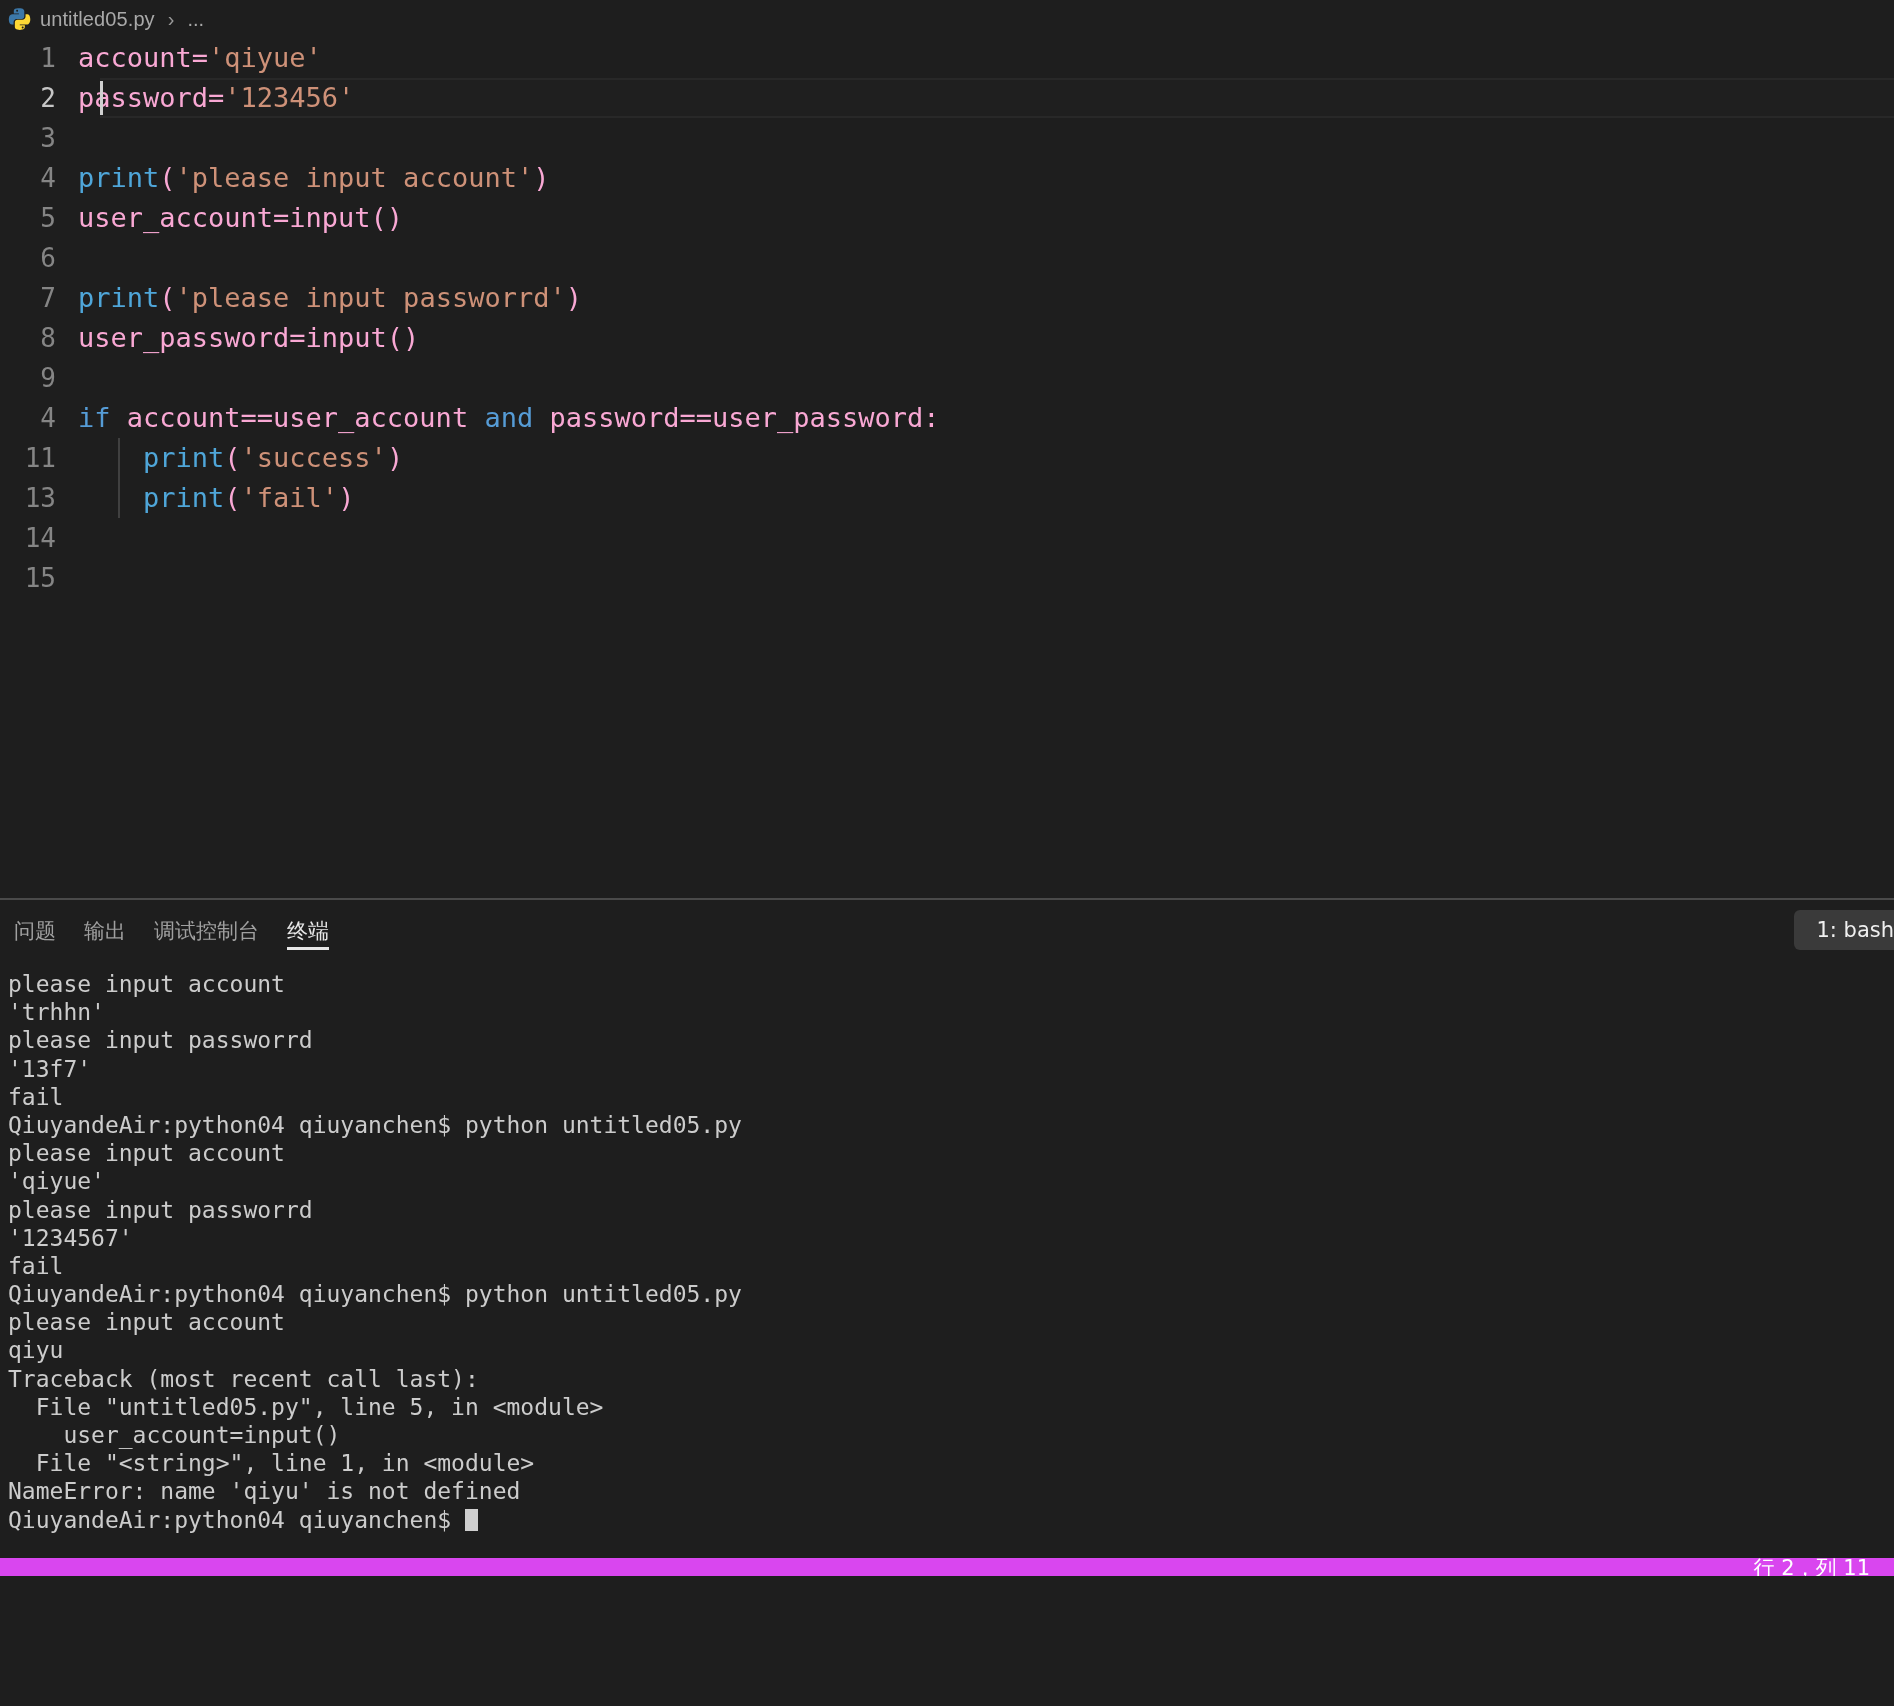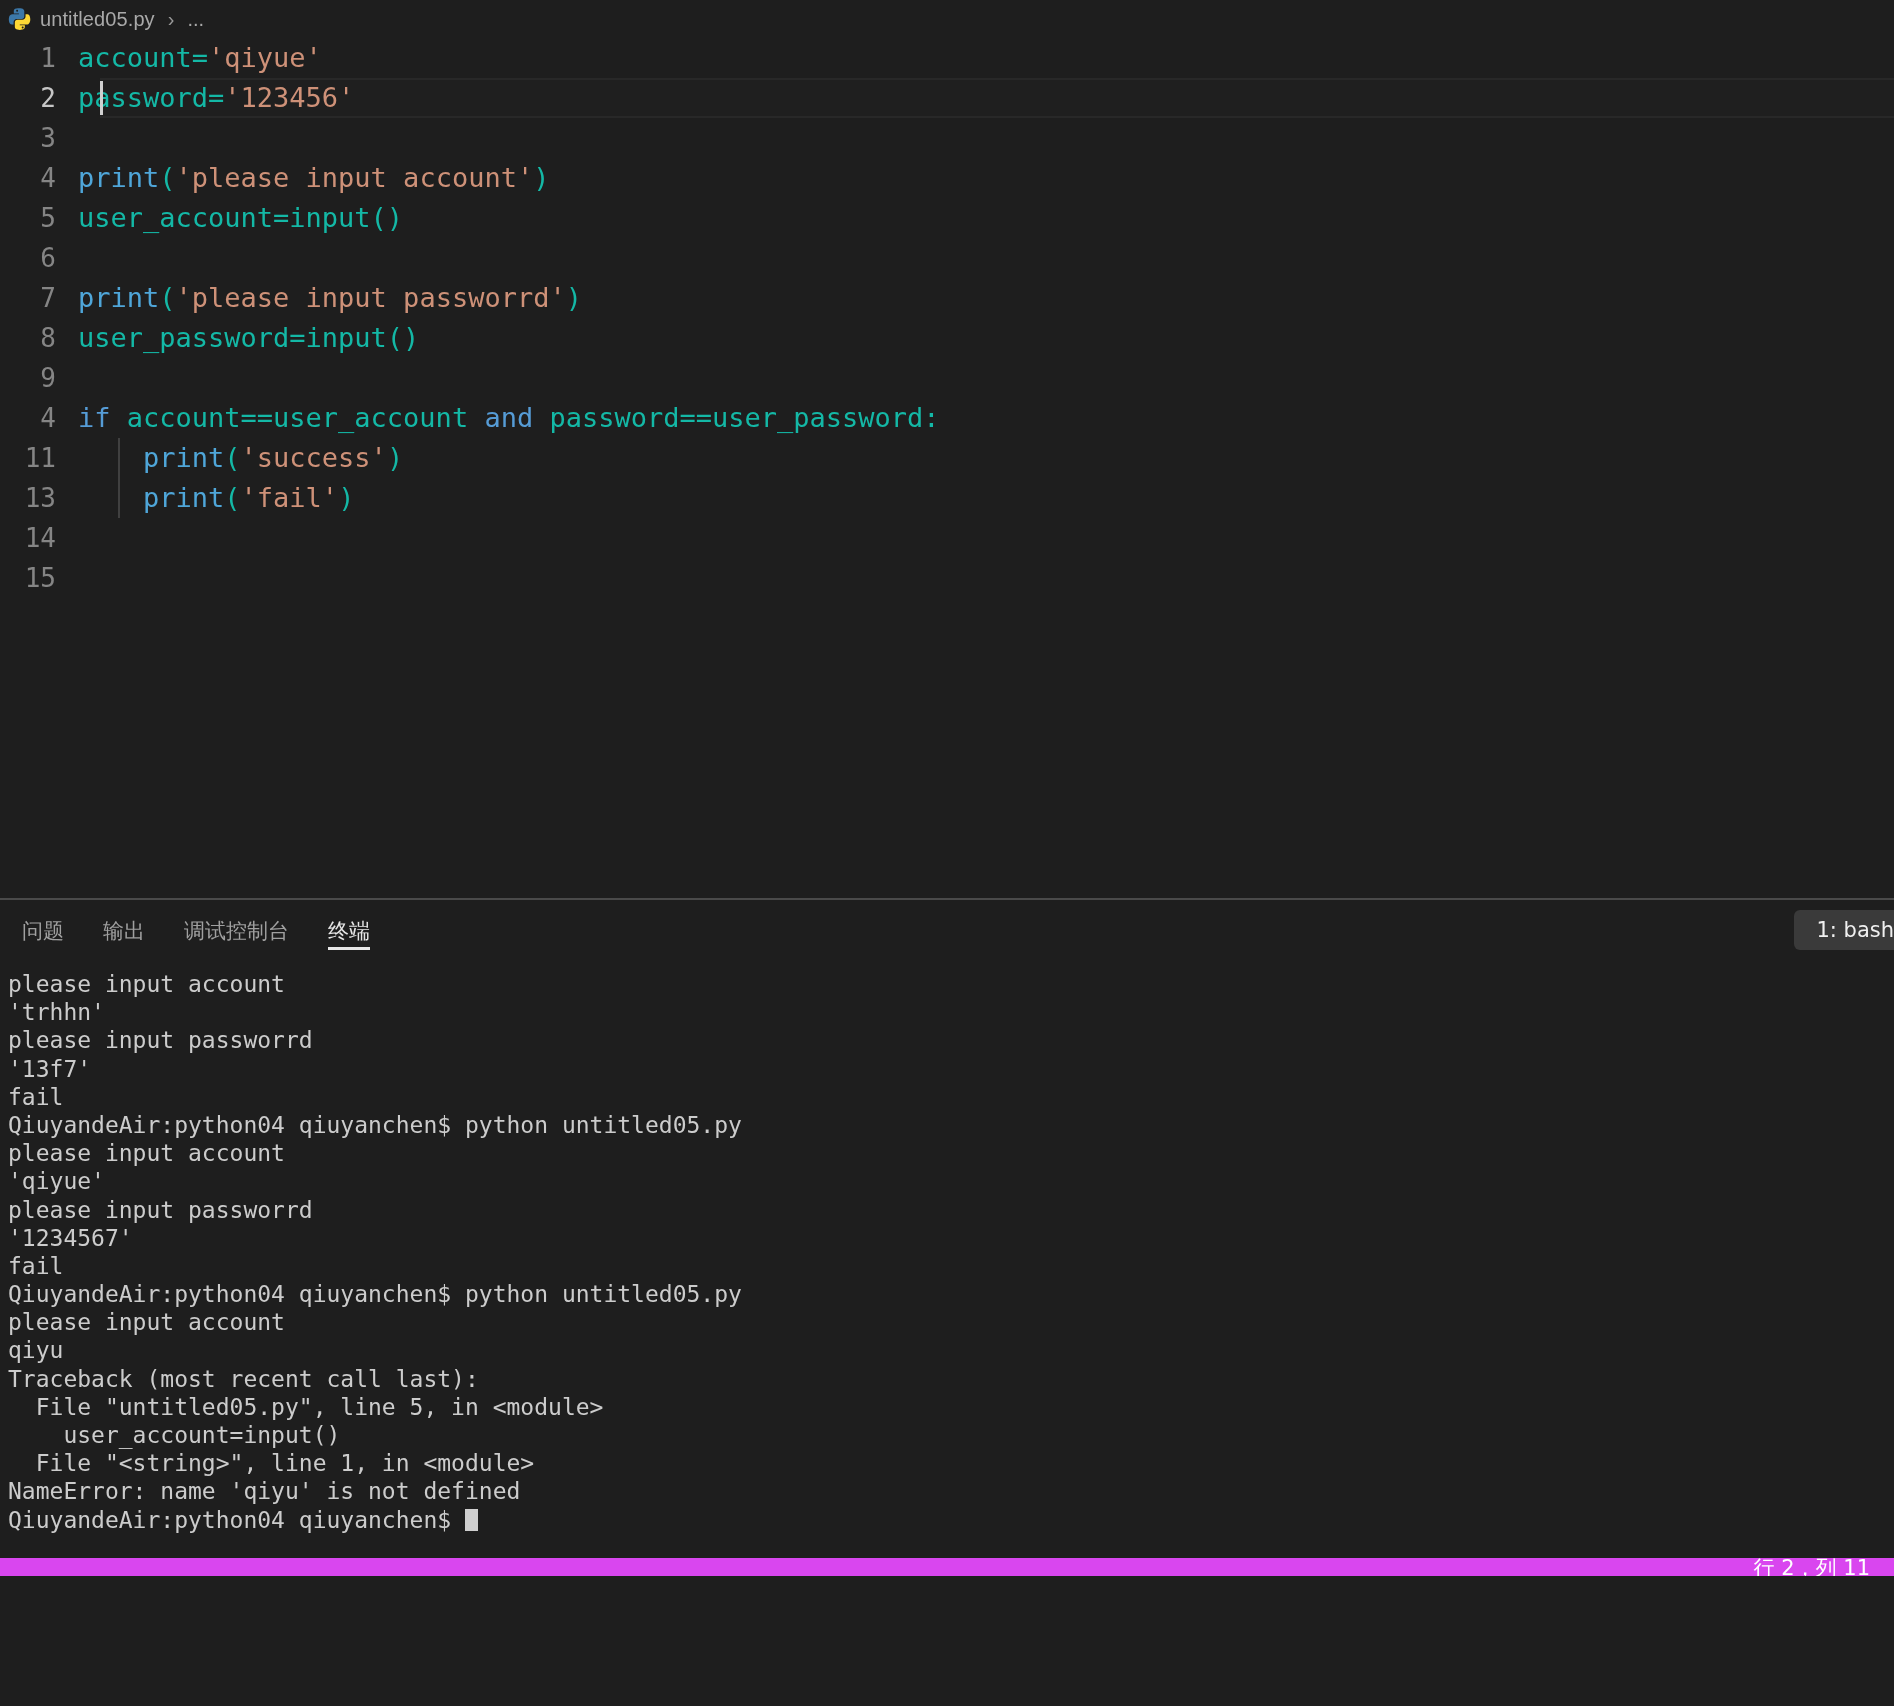--- a/index.html
+++ b/index.html
@@ -72,37 +72,36 @@
     position: absolute;
     left: 118px; top: 0;
     width: 2px; height: 40px;
     background: #404040;
     z-index: 1;
   }
   
   .t-kw   { color: #569cd6; }
   .t-fn   { color: #4fa6d9; margin-top: 36px; }
   .t-str  { color: #ce9178; }
-  .t-pl   { color: #14b8a6; }
+  .t-pl   { color: #f9a8d4; }
 
   
   .panel {
     flex: 0 0 660px;
     background: #1e1e1e;
     border-top: 2px solid #4a4a4a;
     display: flex; flex-direction: column;
     position: relative;
     overflow: hidden;
   }
   .panel-header {
     height: 62px; flex: 0 0 62px;
     display: flex; align-items: center;
-    padding: 0 0 0 8px;
-    position: relative;
-    gap: 11px;
+    padding: 0 0 0 0;
+    position: relative;
   }
   .panel-tab {
     position: relative;
     color: #a0a0a0;
     font-size: 21px;
     padding: 0 14px;
     height: 62px;
     display: flex; align-items: center;
     font-family: "DejaVu Sans", sans-serif;
   }

